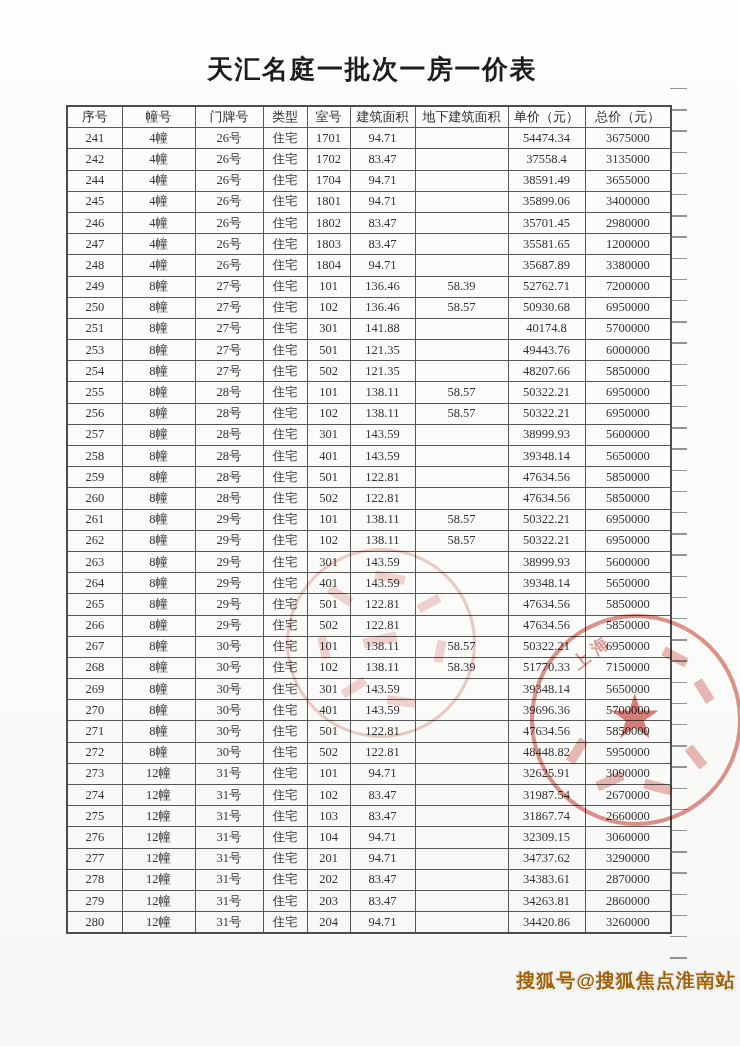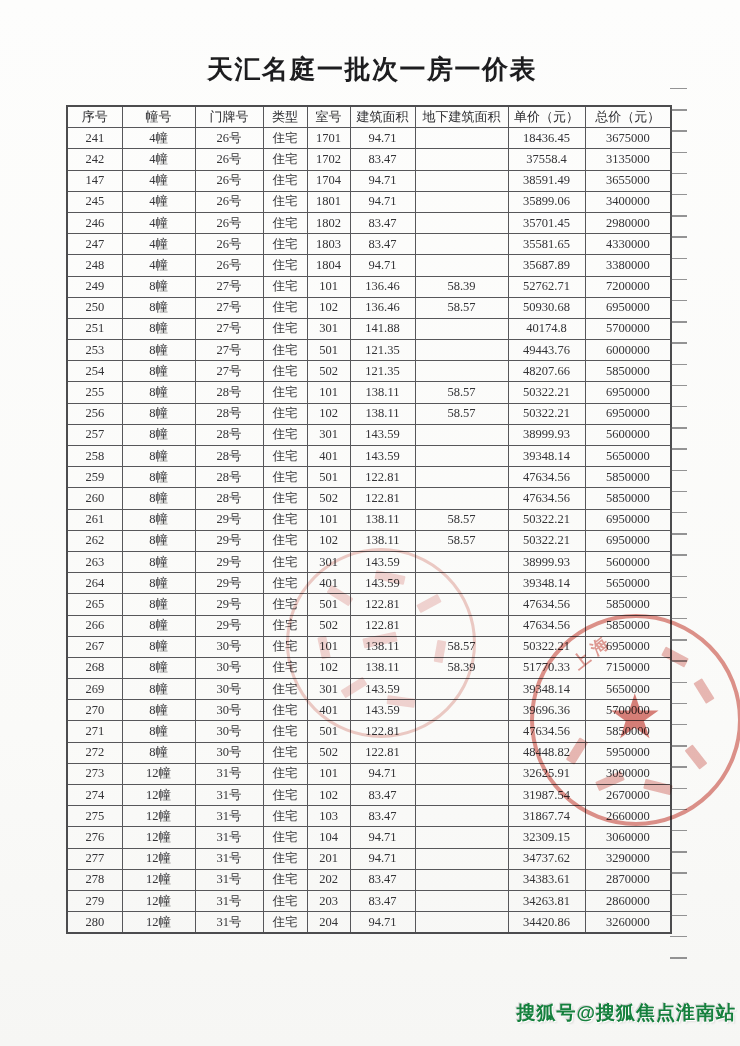--- a/index.html
+++ b/index.html
@@ -57,24 +57,24 @@
     font-size:62px;line-height:1;color:rgba(196,52,40,0.62);
     font-family:"DejaVu Sans",sans-serif;
   }
   .stamp-arc-text{
     position:absolute;left:36px;top:22px;
     font-size:17px;font-weight:bold;color:rgba(198,58,45,0.5);
     transform:rotate(-38deg);letter-spacing:6px;
     font-family:"Liberation Serif",serif;
   }
   .watermark{
-    position:absolute;right:4px;top:1000px;
+    position:absolute;right:4px;top:968px;
     font-family:"Liberation Sans","DejaVu Sans",sans-serif;
     font-size:19px;font-weight:bold;letter-spacing:1px;
-    color:#15803d;
+    color:#a16207;
     text-shadow:1px 1px 0 #ffffff,-1px -1px 0 #d2d2d2,2px 2px 2px rgba(0,0,0,0.10);
   }
 </style>
 </head>
 <body>
 
 <div class="page">
 
   <h1 class="doc-title">天汇名庭一批次一房一价表</h1>
 
@@ -105,36 +105,36 @@
     </thead>
     <tbody>
         <tr>
           <td>241</td>
           <td>4幢</td>
           <td>26号</td>
           <td>住宅</td>
           <td>1701</td>
           <td>94.71</td>
           <td></td>
-          <td>18436.45</td>
+          <td>54474.34</td>
           <td>3675000</td>
         </tr>
         <tr>
           <td>242</td>
           <td>4幢</td>
           <td>26号</td>
           <td>住宅</td>
           <td>1702</td>
           <td>83.47</td>
           <td></td>
           <td>37558.4</td>
           <td>3135000</td>
         </tr>
         <tr>
-          <td>147</td>
+          <td>244</td>
           <td>4幢</td>
           <td>26号</td>
           <td>住宅</td>
           <td>1704</td>
           <td>94.71</td>
           <td></td>
           <td>38591.49</td>
           <td>3655000</td>
         </tr>
         <tr>
@@ -161,21 +161,21 @@
         </tr>
         <tr>
           <td>247</td>
           <td>4幢</td>
           <td>26号</td>
           <td>住宅</td>
           <td>1803</td>
           <td>83.47</td>
           <td></td>
           <td>35581.65</td>
-          <td>4330000</td>
+          <td>1200000</td>
         </tr>
         <tr>
           <td>248</td>
           <td>4幢</td>
           <td>26号</td>
           <td>住宅</td>
           <td>1804</td>
           <td>94.71</td>
           <td></td>
           <td>35687.89</td>

